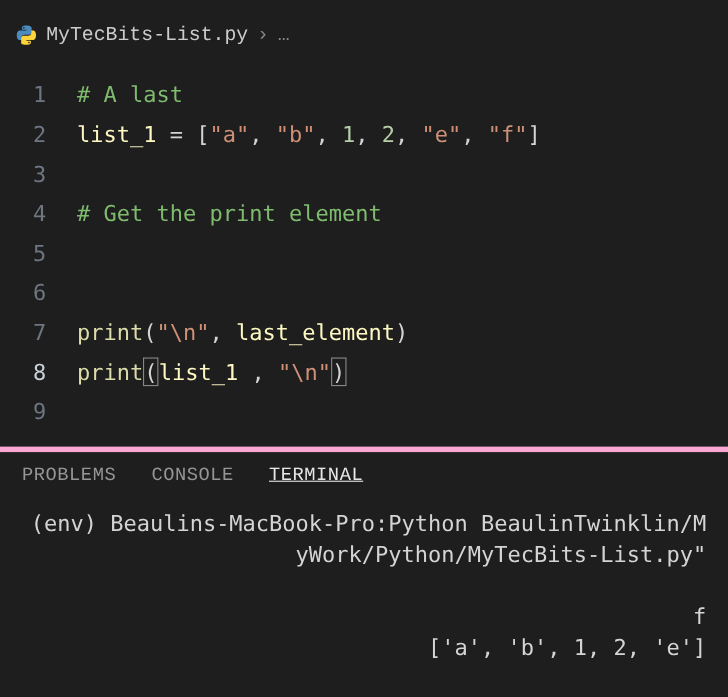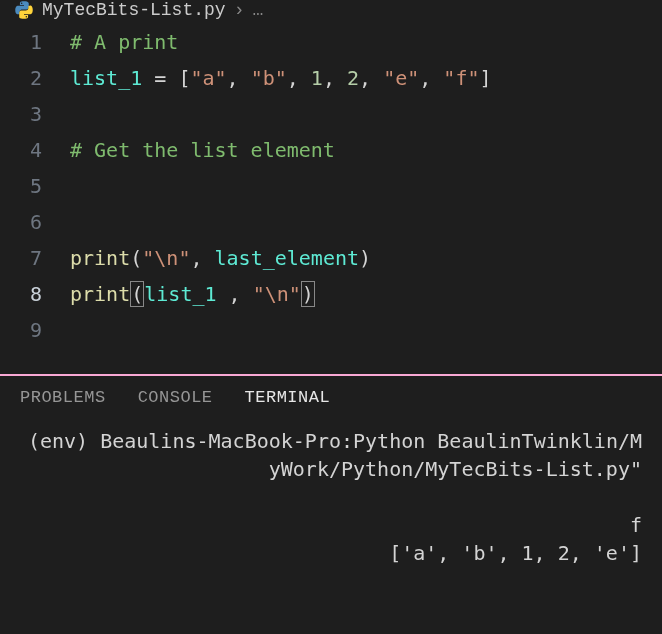--- a/index.html
+++ b/index.html
@@ -11,21 +11,21 @@
       background: #1e1e1e;
       font-family: 'Menlo', 'Monaco', 'Courier New', monospace;
       color: #d4d4d4;
       width: 662px;
       height: 634px;
       overflow: hidden;
     }
     .breadcrumb {
       display: flex;
       align-items: center;
-      padding: 0 14px;
+      padding: 22px 14px;
       font-size: 18px;
       color: #cccccc;
       gap: 8px;
     }
     .breadcrumb .chevron {
       color: #888;
       font-size: 18px;
     }
     .breadcrumb .ellipsis {
       color: #888;
@@ -50,40 +50,41 @@
     .line.active .gutter {
       color: #c9d1d9;
     }
     .code {
       white-space: pre;
     }
     .comment { color: #7fbb6e; }
     .string { color: #ce9178; }
     .number { color: #b5cea8; }
     .func { color: #dcdcaa; }
-    .ident { color: #5eead4; }
+    .ident { color: #fef9c3; }
     .punct { color: #d4d4d4; }
     .bracket-hl {
       border: 1px solid #888;
       padding: 0;
     }
     .panel {
-      border-top: 2px solid #f9a8d4;
-      margin-top: 22px;
+      border-top: 5px solid #f9a8d4;
+      margin-top: 10px;
     }
     .tabs {
       display: flex;
       gap: 32px;
       padding: 12px 20px 12px 20px;
       font-size: 17px;
       color: #969696;
       letter-spacing: 0.5px;
     }
     .tab.active {
       color: #e7e7e7;
+      text-decoration: underline;
     }
     .terminal {
       padding: 8px 20px;
       font-size: 20px;
       line-height: 28px;
       color: #d4d4d4;
       font-family: 'Menlo', 'Monaco', monospace;
       white-space: pre-wrap;
       word-break: break-all;
       text-align: right;
@@ -104,33 +105,33 @@
     </svg>
   </span>
   <span>MyTecBits-List.py</span>
   <span class="chevron">›</span>
   <span class="ellipsis">…</span>
 </div>
 
 <div class="editor" id="editor">
     <div class="line">
       <span class="gutter">1</span>
-      <span class="code"><span class="comment"># A print</span></span>
+      <span class="code"><span class="comment"># A last</span></span>
     </div>
     <div class="line">
       <span class="gutter">2</span>
       <span class="code"><span class="ident">list_1 </span><span class="punct">= [</span><span class="string">"a"</span><span class="punct">, </span><span class="string">"b"</span><span class="punct">, </span><span class="number">1</span><span class="punct">, </span><span class="number">2</span><span class="punct">, </span><span class="string">"e"</span><span class="punct">, </span><span class="string">"f"</span><span class="punct">]</span></span>
     </div>
     <div class="line">
       <span class="gutter">3</span>
       <span class="code"></span>
     </div>
     <div class="line">
       <span class="gutter">4</span>
-      <span class="code"><span class="comment"># Get the list element</span></span>
+      <span class="code"><span class="comment"># Get the print element</span></span>
     </div>
     <div class="line">
       <span class="gutter">5</span>
     </div>
     <div class="line">
       <span class="gutter">6</span>
       <span class="code"></span>
     </div>
     <div class="line">
       <span class="gutter">7</span>

